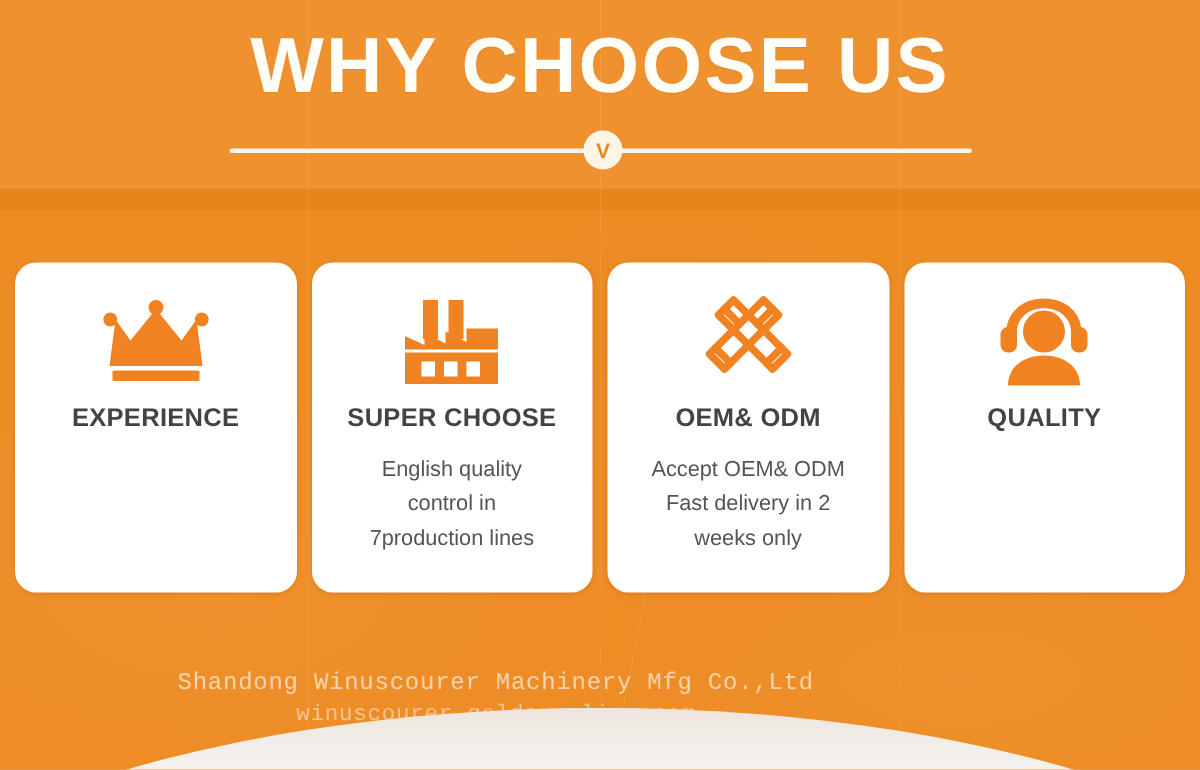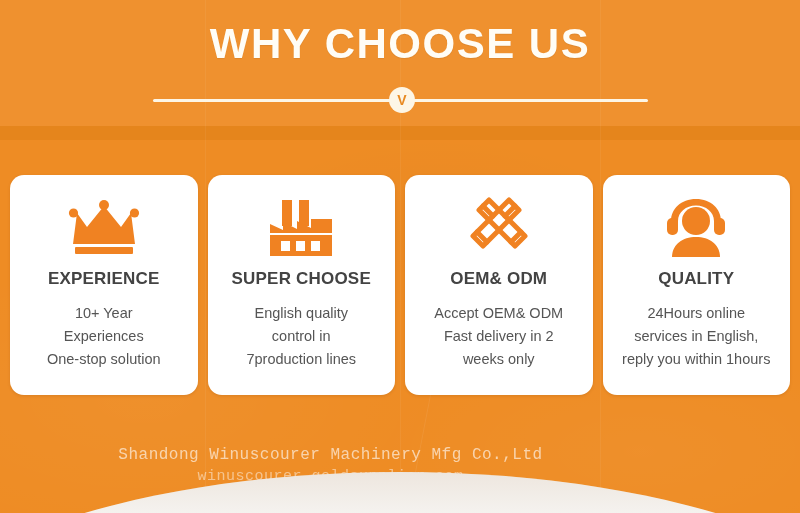--- a/index.html
+++ b/index.html
@@ -48,21 +48,21 @@
       radial-gradient(ellipse 380px 160px at 80% 88%, rgba(255,255,255,0.03), rgba(255,255,255,0) 70%),
       radial-gradient(ellipse 300px 140px at 55% 45%, rgba(0,0,0,0.018), rgba(0,0,0,0) 70%);
     pointer-events:none;
   }
 
   
   .headline {
     position:absolute; left:0; top:14px; width:800px;
     text-align:center;
     color:#FFFDF6;
-    font-size:42px;
+    font-size:52px;
     font-weight:bold;
     letter-spacing:1.5px;
     line-height:60px;
     text-shadow:0 1px 1px rgba(0,0,0,0.07);
   }
 
   
   .divider {
     position:absolute; left:153px; top:98px; width:495px; height:5px;
   }
@@ -176,23 +176,20 @@
           <g fill="#F08222">
             <path d="M39 9 L56 30 L66 16 L70 47 L8 47 L12 16 L22 30 Z"></path>
             <circle cx="39" cy="8" r="5"></circle>
             <circle cx="8.5" cy="16" r="4.6"></circle>
             <circle cx="69.5" cy="16" r="4.6"></circle>
             <rect x="10" y="50" width="58" height="7" rx="1"></rect>
           </g>
         </svg>
       </div>
       <div class="card-title">EXPERIENCE</div>
-      <div class="card-body">10+ Year
-Experiences
-One-stop solution</div>
     </div>
 
     <div class="card">
       <div class="icon-wrap">
         <svg width="70" height="62" viewBox="0 0 70 62" aria-hidden="true">
           <g fill="#F08222">
             <rect x="16" y="3" width="10" height="26"></rect>
             <rect x="33" y="3" width="10" height="26"></rect>
             <path d="M4 36 L4 27 L17 33 L17 25 L31 32 L31 24 L45 31 L45 22 L66 22 L66 36 Z"></path>
             <rect x="4" y="38" width="62" height="21"></rect>
@@ -235,23 +232,20 @@
           <g fill="#F08222">
             <path d="M37 2 C22 2 12 12 12 24 L12 30 L19 30 L19 24 C19 15 27 8.5 37 8.5 C47 8.5 55 15 55 24 L55 30 L62 30 L62 24 C62 12 52 2 37 2 Z"></path>
             <rect x="8" y="21" width="11" height="17" rx="5"></rect>
             <rect x="55" y="21" width="11" height="17" rx="5"></rect>
             <circle cx="37" cy="24" r="14"></circle>
             <path d="M37 40 C23 40 13 48 13 60 L61 60 C61 48 51 40 37 40 Z"></path>
           </g>
         </svg>
       </div>
       <div class="card-title">QUALITY</div>
-      <div class="card-body">24Hours online
-services in English,
-reply you within 1hours</div>
     </div>
 
   </div>
 
   <div class="wm wm1">Shandong Winuscourer Machinery Mfg Co.,Ltd</div>
   <div class="wm wm2">winuscourer.goldsupplier.com</div>
 
   <div class="arc"></div>
   <div class="arc-shade"></div>
 

